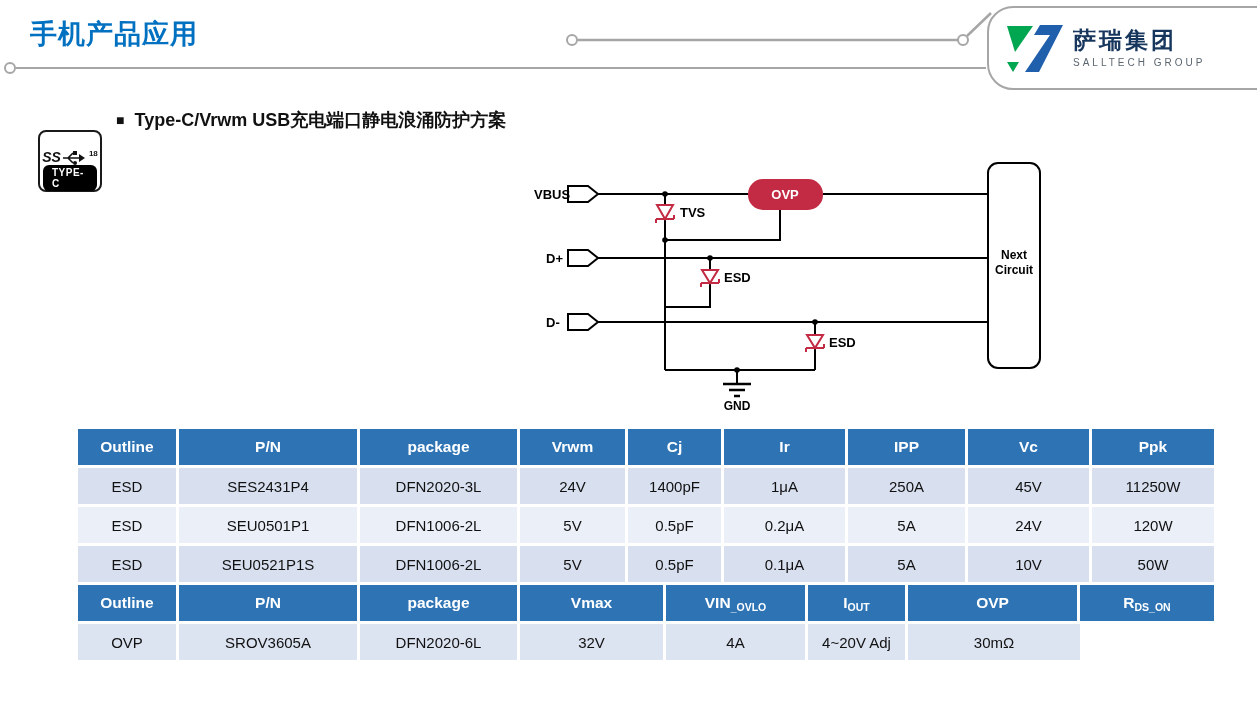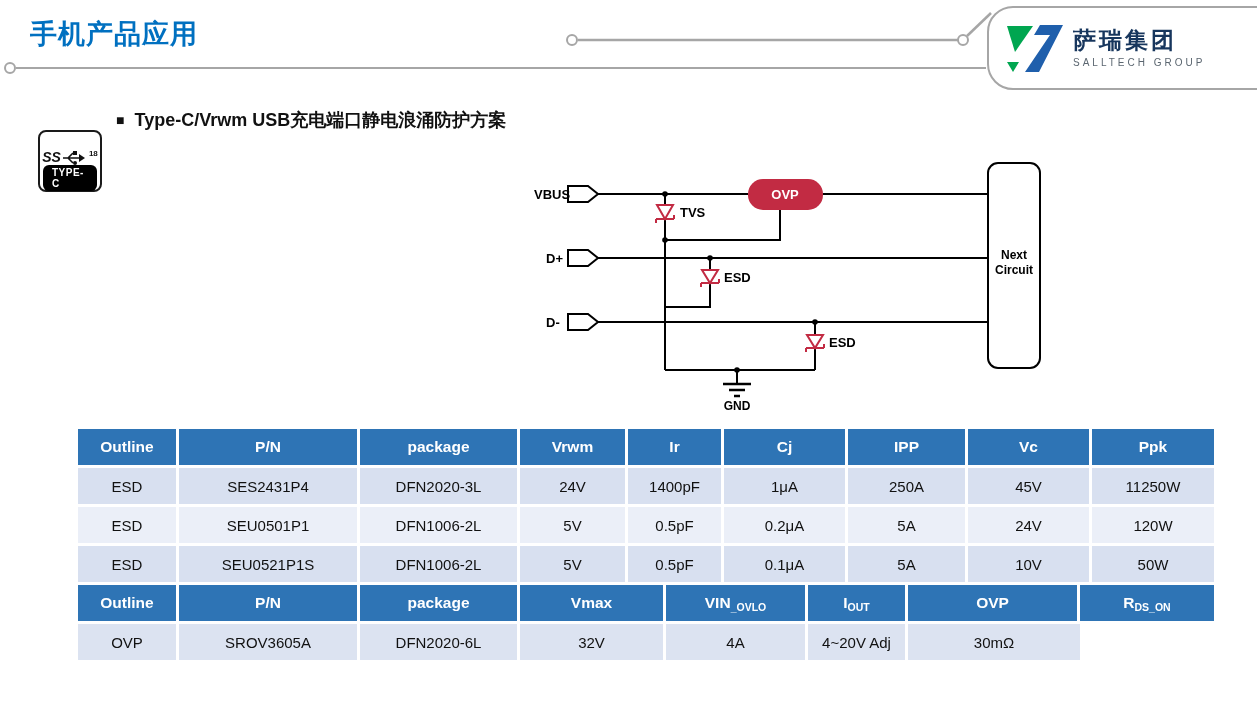--- a/index.html
+++ b/index.html
@@ -170,22 +170,22 @@
     <text x="207" y="255" text-anchor="middle" font-size="12" font-weight="bold" fill="#000">GND</text>
   </svg>
 
   <div class="tables">
 
     <div class="trow t1">
       <div class="c hc">Outline</div>
       <div class="c hc">P/N</div>
       <div class="c hc">package</div>
       <div class="c hc">Vrwm</div>
+      <div class="c hc">Cj</div>
       <div class="c hc">Ir</div>
-      <div class="c hc">Cj</div>
       <div class="c hc">IPP</div>
       <div class="c hc">Vc</div>
       <div class="c hc">Ppk</div>
     </div>
 
     <div class="trow t1 band-a">
       <div class="c">ESD</div>
       <div class="c">SES2431P4</div>
       <div class="c">DFN2020-3L</div>
       <div class="c">24V</div>

